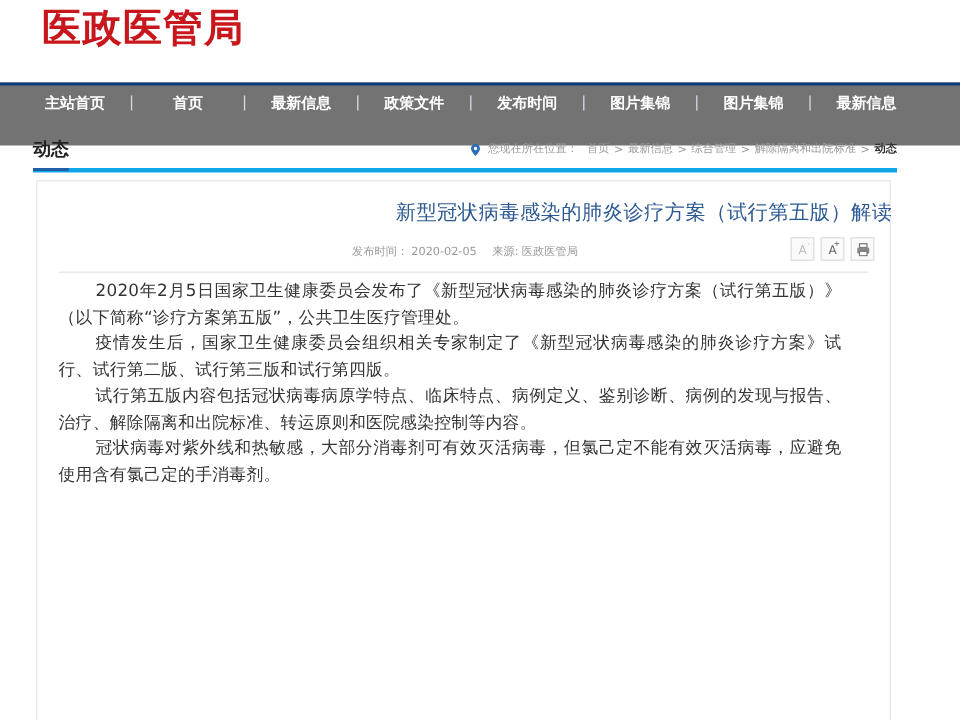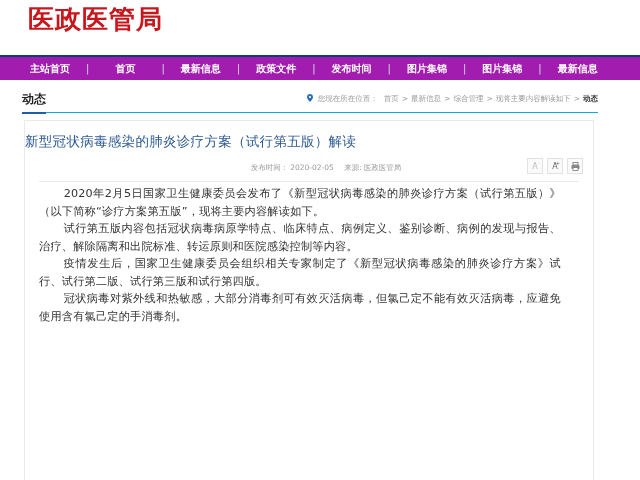--- a/index.html
+++ b/index.html
@@ -10,62 +10,62 @@
     color: #333;
     position: relative;
   }
   .header { position: absolute; left: 0; top: 0; width: 640px; height: 55px; background: #fff; }
   .logo {
     position: absolute; left: 28px; top: 2px;
     font-size: 26px; font-weight: bold; color: #c8161d;
     letter-spacing: 1px; line-height: 34px;
   }
   .nav {
-    position: absolute; left: 0; top: 55px; width: 640px; height: 25px;
-    background: #a21caf;
+    position: absolute; left: 0; top: 55px; width: 640px; height: 42px;
+    background: #737373;
     border-top: 2px solid #0a3f7a;
     box-sizing: border-box;
   }
   .nav-list {
     position: absolute; left: 30px; top: 0; height: 23px;
     display: flex; align-items: center;
     font-size: 10px; font-weight: bold; color: #fff;
   }
   .nav-item { color: #fff; white-space: nowrap; cursor: pointer; }
   .nav-sep { color: #d0dcea; margin: 0 16px; font-weight: normal; }
 
   .section-head {
     position: absolute; left: 22px; top: 88px; width: 576px; height: 24px;
-    border-bottom: 1px solid #0ea5e9;
+    border-bottom: 3px solid #0ea5e9;
   }
   .section-title {
     position: absolute; left: 0; top: 3px;
     font-size: 12px; font-weight: bold; color: #222;
     padding-bottom: 4px; border-bottom: 2px solid #1f5fa8;
   }
   .crumbs {
     position: absolute; right: 0; top: 6px;
-    font-size: 7.5px; color: #999; display: flex; align-items: flex-start; white-space: nowrap;
+    font-size: 7.5px; color: #999; display: flex; align-items: flex-end; white-space: nowrap;
   }
   .pin { width: 6px; height: 8px; margin-right: 5px; display: inline-block; }
   .crumb-link { color: #999; cursor: pointer; }
   .crumb-arrow { margin: 0 3px; color: #999; }
   .crumb-current { color: #333; font-weight: bold; }
 
   .article-box {
     position: absolute; left: 24px; top: 120px; width: 570px; height: 370px;
     border: 1px solid #eaeaea; border-bottom: none;
     box-sizing: border-box; background: #fff;
   }
   .article-title {
-    position: absolute; left: 0; top: 12px; width: 570px; text-align: left;
+    position: absolute; left: 0; top: 12px; width: 570px; text-align: right;
     font-size: 13.5px; color: #2d5a93; font-weight: normal; letter-spacing: 0.3px;
   }
   .meta {
-    position: absolute; left: 16px; top: 42px; width: 570px; text-align: center;
+    position: absolute; left: 0; top: 42px; width: 570px; text-align: center;
     font-size: 7.5px; color: #999;
   }
   .meta span { margin: 0 4px; }
   .tools {
     position: absolute; right: 10px; top: 37px; display: flex; gap: 4px;
   }
   .tool-btn {
     width: 16px; height: 16px; border: 1px solid #e2e2e2; box-sizing: border-box;
     font-size: 8px; color: #bbb; display: flex; align-items: center; justify-content: center;
     background: #fafafa; cursor: pointer; position: relative;
@@ -115,21 +115,21 @@
       <path d="M3 0 C1.3 0 0 1.3 0 3 C0 5 3 8 3 8 C3 8 6 5 6 3 C6 1.3 4.7 0 3 0 Z" fill="#2d6db5"></path>
       <circle cx="3" cy="3" r="1.1" fill="#fff"></circle>
     </svg>
     <span style="margin-right:6px">您现在所在位置：</span>
     <span class="crumb-link">首页</span>
     <span class="crumb-arrow">&gt;</span>
     <span class="crumb-link">最新信息</span>
     <span class="crumb-arrow">&gt;</span>
     <span class="crumb-link">综合管理</span>
     <span class="crumb-arrow">&gt;</span>
-    <span class="crumb-link">现将主要内容解读如下</span>
+    <span class="crumb-link">解除隔离和出院标准</span>
     <span class="crumb-arrow">&gt;</span>
     <span class="crumb-current">动态</span>
   </div>
 </div>
 
 <div class="article-box">
   <div class="article-title">新型冠状病毒感染的肺炎诊疗方案（试行第五版）解读</div>
   <div class="meta">
     <span><span style="margin:0">发布时间：</span><span style="margin:0 0 0 2px">2020-02-05</span></span>
     <span><span style="margin:0">来源:</span><span style="margin:0 0 0 2px">医政医管局</span></span>
@@ -146,18 +146,18 @@
     <div class="tool-btn dark">
       <svg width="9" height="9" viewBox="0 0 9 9">
         <rect x="2" y="0.5" width="5" height="2.5" fill="none" stroke="#777" stroke-width="0.8"></rect>
         <rect x="0.5" y="3" width="8" height="4" rx="0.8" fill="#888"></rect>
         <rect x="2" y="5.5" width="5" height="3" fill="#fff" stroke="#777" stroke-width="0.8"></rect>
       </svg>
     </div>
   </div>
   <div class="divider"></div>
   <div class="body-text">
-    <p>2020年2月5日国家卫生健康委员会发布了《新型冠状病毒感染的肺炎诊疗方案（试行第五版）》（以下简称“诊疗方案第五版”，现将主要内容解读如下。</p>
+    <p>2020年2月5日国家卫生健康委员会发布了《新型冠状病毒感染的肺炎诊疗方案（试行第五版）》（以下简称“诊疗方案第五版”，公共卫生医疗管理处。</p>
+    <p>疫情发生后，国家卫生健康委员会组织相关专家制定了《新型冠状病毒感染的肺炎诊疗方案》试行、试行第二版、试行第三版和试行第四版。</p>
     <p>试行第五版内容包括冠状病毒病原学特点、临床特点、病例定义、鉴别诊断、病例的发现与报告、治疗、解除隔离和出院标准、转运原则和医院感染控制等内容。</p>
-    <p>疫情发生后，国家卫生健康委员会组织相关专家制定了《新型冠状病毒感染的肺炎诊疗方案》试行、试行第二版、试行第三版和试行第四版。</p>
     <p>冠状病毒对紫外线和热敏感，大部分消毒剂可有效灭活病毒，但氯己定不能有效灭活病毒，应避免使用含有氯己定的手消毒剂。</p>
   </div>
 </div>
 
 </body></html>

